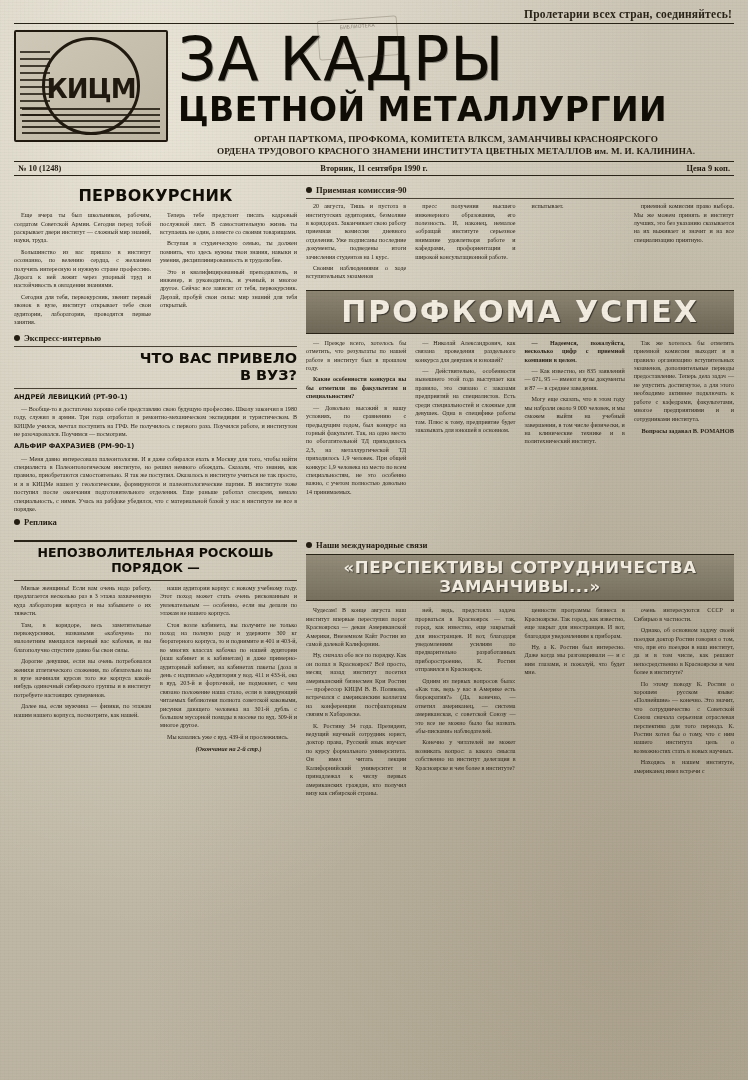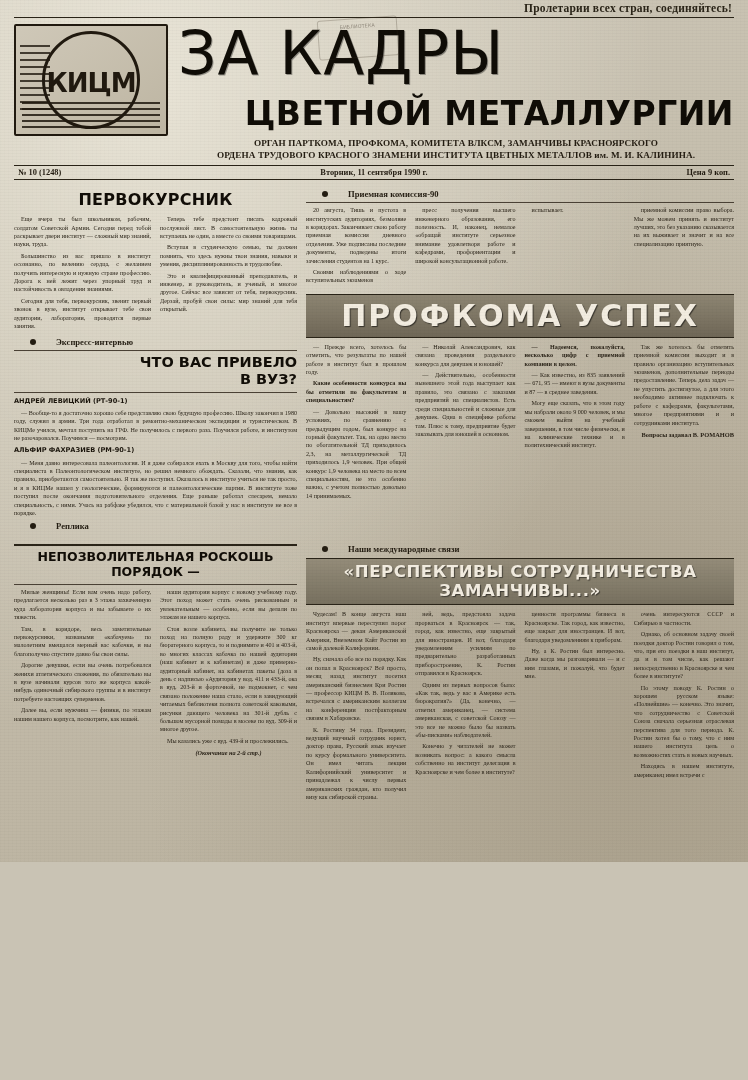--- a/index.html
+++ b/index.html
@@ -3,27 +3,27 @@
 <meta charset="utf-8">
 <style>
   html,body{margin:0;padding:0;}
   body{
     width:748px;height:1080px;overflow:hidden;
     background:#c9c3b4;
     font-family:"Liberation Serif", serif;
     color:#1a1712;
   }
   .page{
-    position:relative;width:748px;height:862px;
+    position:relative;width:748px;height:1080px;
     background:
       radial-gradient(ellipse at 20% 10%, rgba(255,252,240,.55), rgba(0,0,0,0) 60%),
       radial-gradient(ellipse at 85% 85%, rgba(120,105,80,.25), rgba(0,0,0,0) 55%),
       linear-gradient(160deg,#cfc9ba 0%,#c6bfae 35%,#bfb7a5 70%,#b8b09d 100%);
     box-sizing:border-box;
-    padding:0 10px 4px 10px;
+    padding:6px 10px 4px 10px;
   }
   .grain{
     position:absolute;inset:0;pointer-events:none;
     background-image:
       repeating-linear-gradient(0deg, rgba(0,0,0,.035) 0 1px, rgba(255,255,255,0) 1px 3px),
       repeating-linear-gradient(90deg, rgba(0,0,0,.02) 0 1px, rgba(255,255,255,0) 1px 4px);
     opacity:.5;
   }
   
   .slogan{
@@ -62,21 +62,21 @@
   .title-wrap{flex:1;padding-top:2px;}
   .title1{
     font-family:"DejaVu Sans", sans-serif;
     font-weight:normal;font-size:60px;line-height:.92;letter-spacing:1px;
     color:#100d07;
     text-shadow:1px 1px 0 rgba(0,0,0,.35);
   }
   .title2{
     font-family:"DejaVu Sans", sans-serif;
     font-weight:bold;font-size:33px;line-height:1;letter-spacing:.5px;
-    color:#100d07;text-align:right;margin-top:16px;
+    color:#100d07;text-align:left;margin-top:6px;
   }
   .subtitle{
     margin-top:8px;text-align:center;font-size:9.2px;font-weight:bold;
     line-height:1.25;letter-spacing:.1px;color:#241d12;
   }
   
   .issuebar{
     margin:4px 4px 0 4px;border-top:1.6px solid #2a2418;border-bottom:1.6px solid #2a2418;
     display:flex;justify-content:space-between;align-items:center;
     font-size:8.4px;font-weight:bold;padding:2px 4px;color:#241d12;
@@ -85,22 +85,22 @@
 
   
   .cols{display:flex;gap:9px;padding:0 4px;}
   .col{flex:1;min-width:0;}
   .body-txt{
     font-size:6.1px;line-height:1.38;text-align:justify;
     color:#2b2419;hyphens:auto;
   }
   .body-txt p{margin:0 0 3px 0;text-indent:7px;}
   .bullet-head{
-    display:flex;align-items:center;gap:20px;font-size:8.6px;font-weight:bold;
-    color:#241d12;margin:4px 0 3px 16px;
+    display:flex;align-items:center;gap:4px;font-size:8.6px;font-weight:bold;
+    color:#241d12;margin:4px 0 3px 0;
   }
   .dot{width:6px;height:6px;border-radius:50%;background:#241d12;flex:0 0 6px;}
   .h-center{
     text-align:center;font-family:"DejaVu Sans",sans-serif;font-weight:bold;
     color:#120e08;
   }
   .rule-thin{border-top:1px solid #4a4135;margin:3px 0;}
   .rule-thick{border-top:2px solid #2a2418;margin:4px 0;}
 
   

